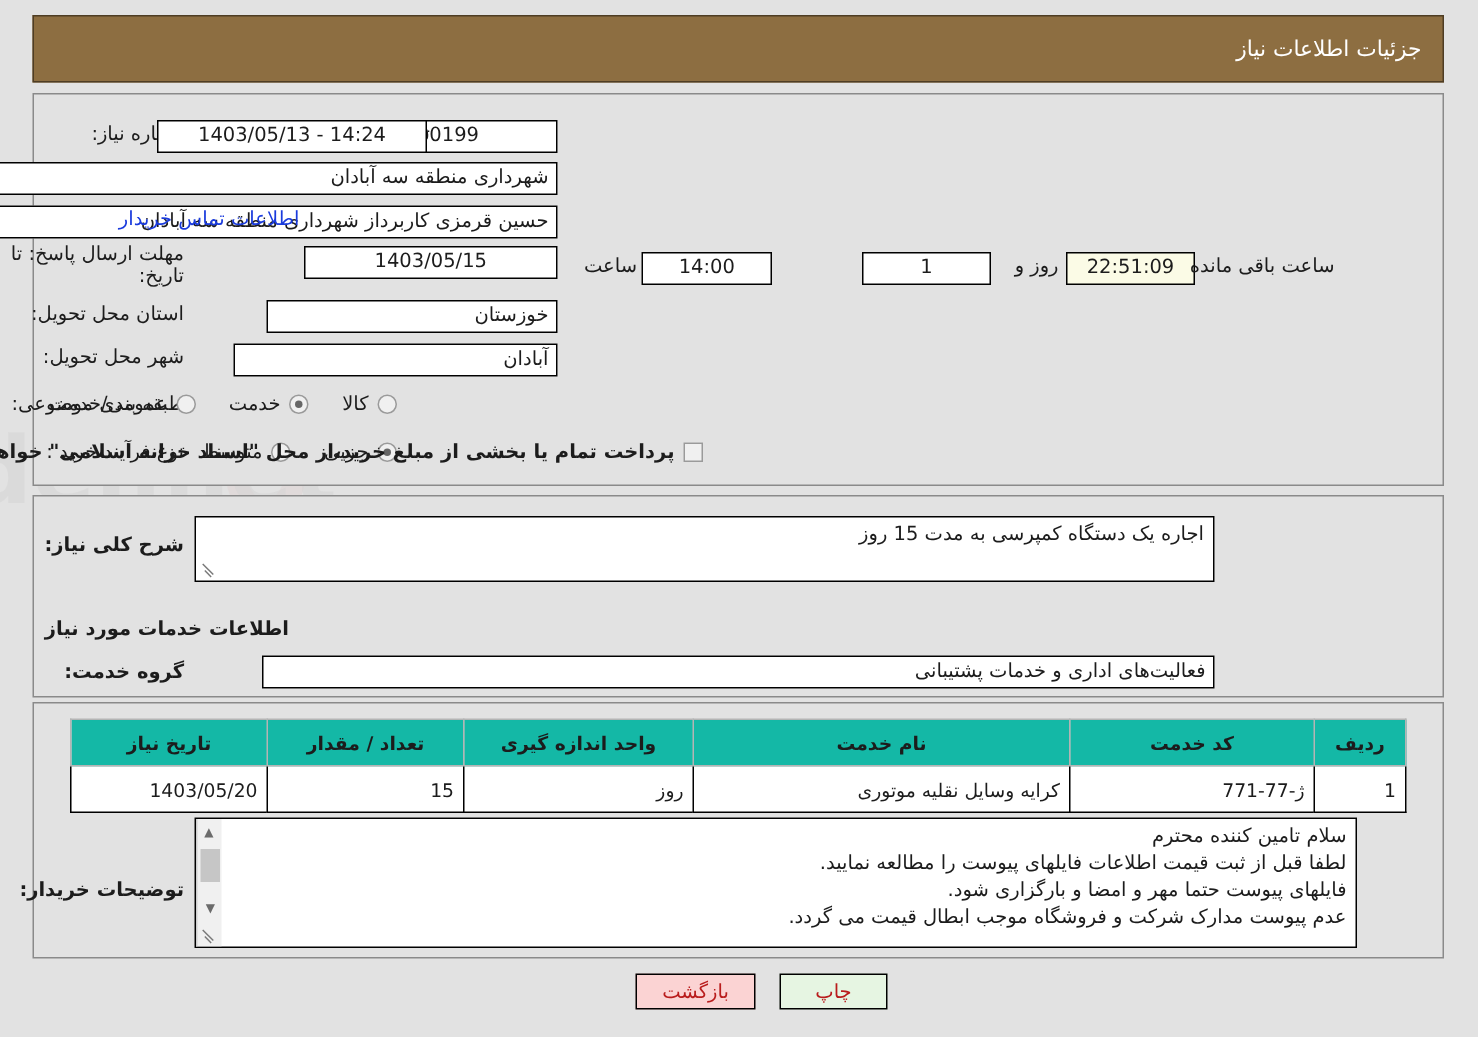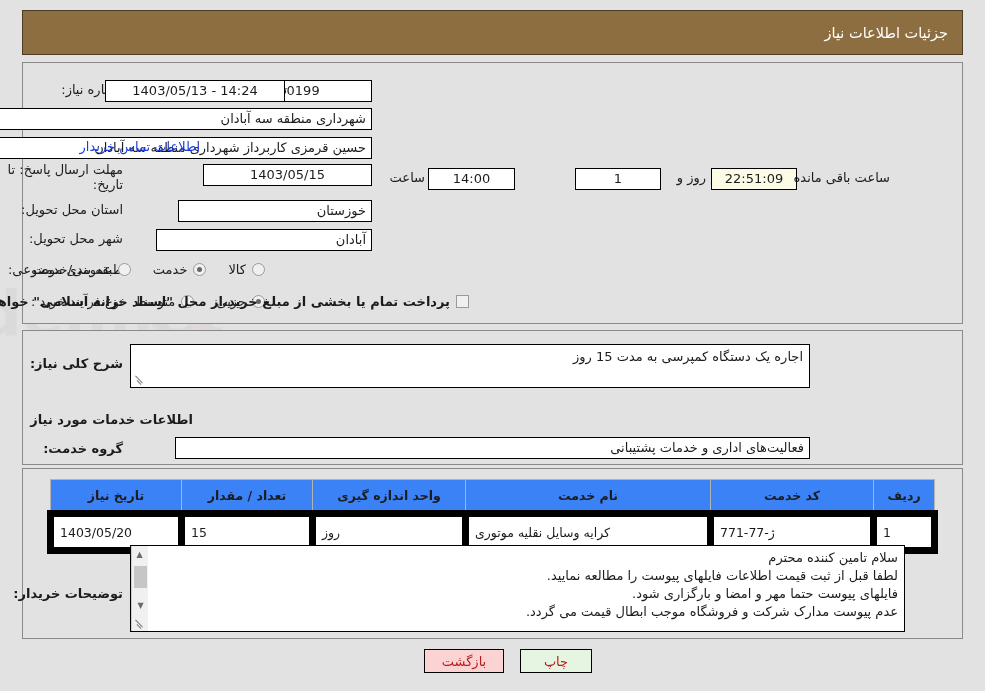--- a/index.html
+++ b/index.html
@@ -197,36 +197,36 @@
   
   table.items {
     position: absolute;
     left: 47px; top: 479px;
     width: 891px;
     border-collapse: collapse;
     z-index: 3;
     font-size: 12.5px;
   }
   table.items th {
-    background: #3b82f6;
+    background: #14b8a6;
     border: 1px solid #b4b4b4;
     color: #1c1c1c;
     font-weight: bold;
     height: 26px;
     padding: 2px 6px;
     text-align: center;
     white-space: nowrap;
   }
   table.items td {
     background: #ffffff;
-    border: 7px solid #000000;
+    border: 1px solid #000000;
     color: #1c1c1c;
     height: 26px;
     padding: 2px 6px;
-    text-align: left;
+    text-align: right;
     white-space: nowrap;
   }
 
   
   .btn {
     position: absolute;
     height: 24px;
     border: 1px solid #000000;
     box-sizing: border-box;
     font-size: 13px;

